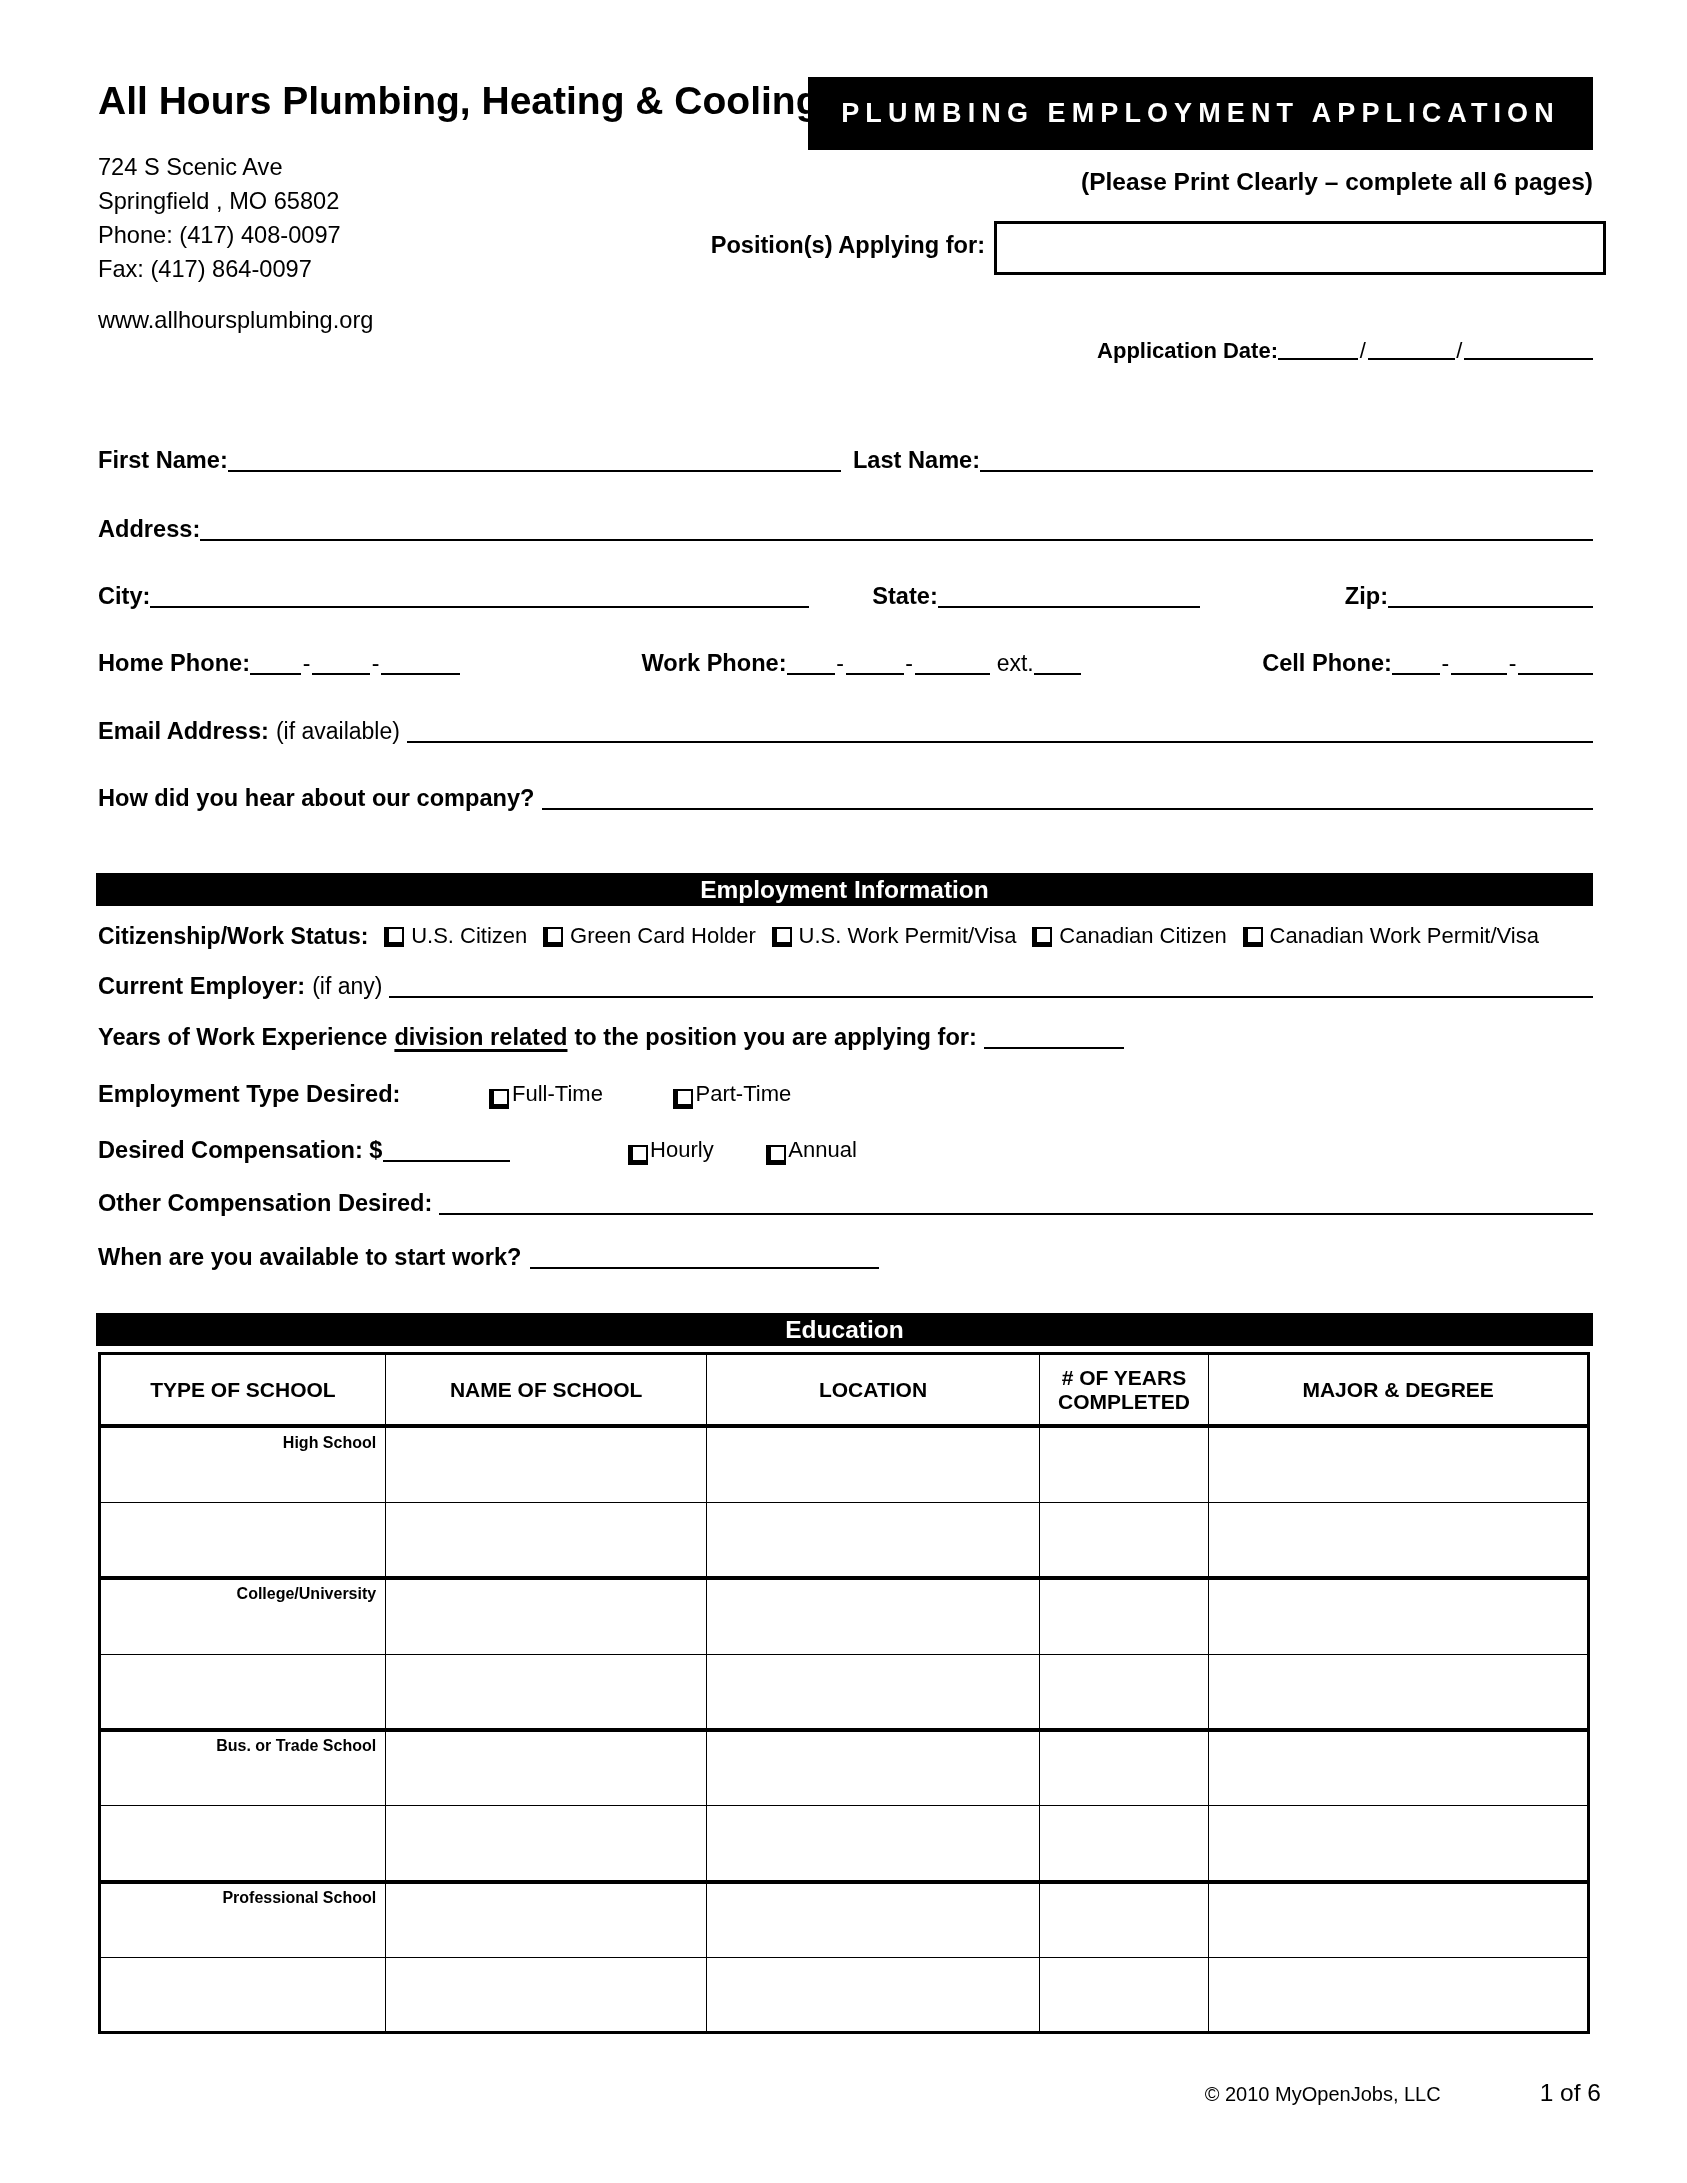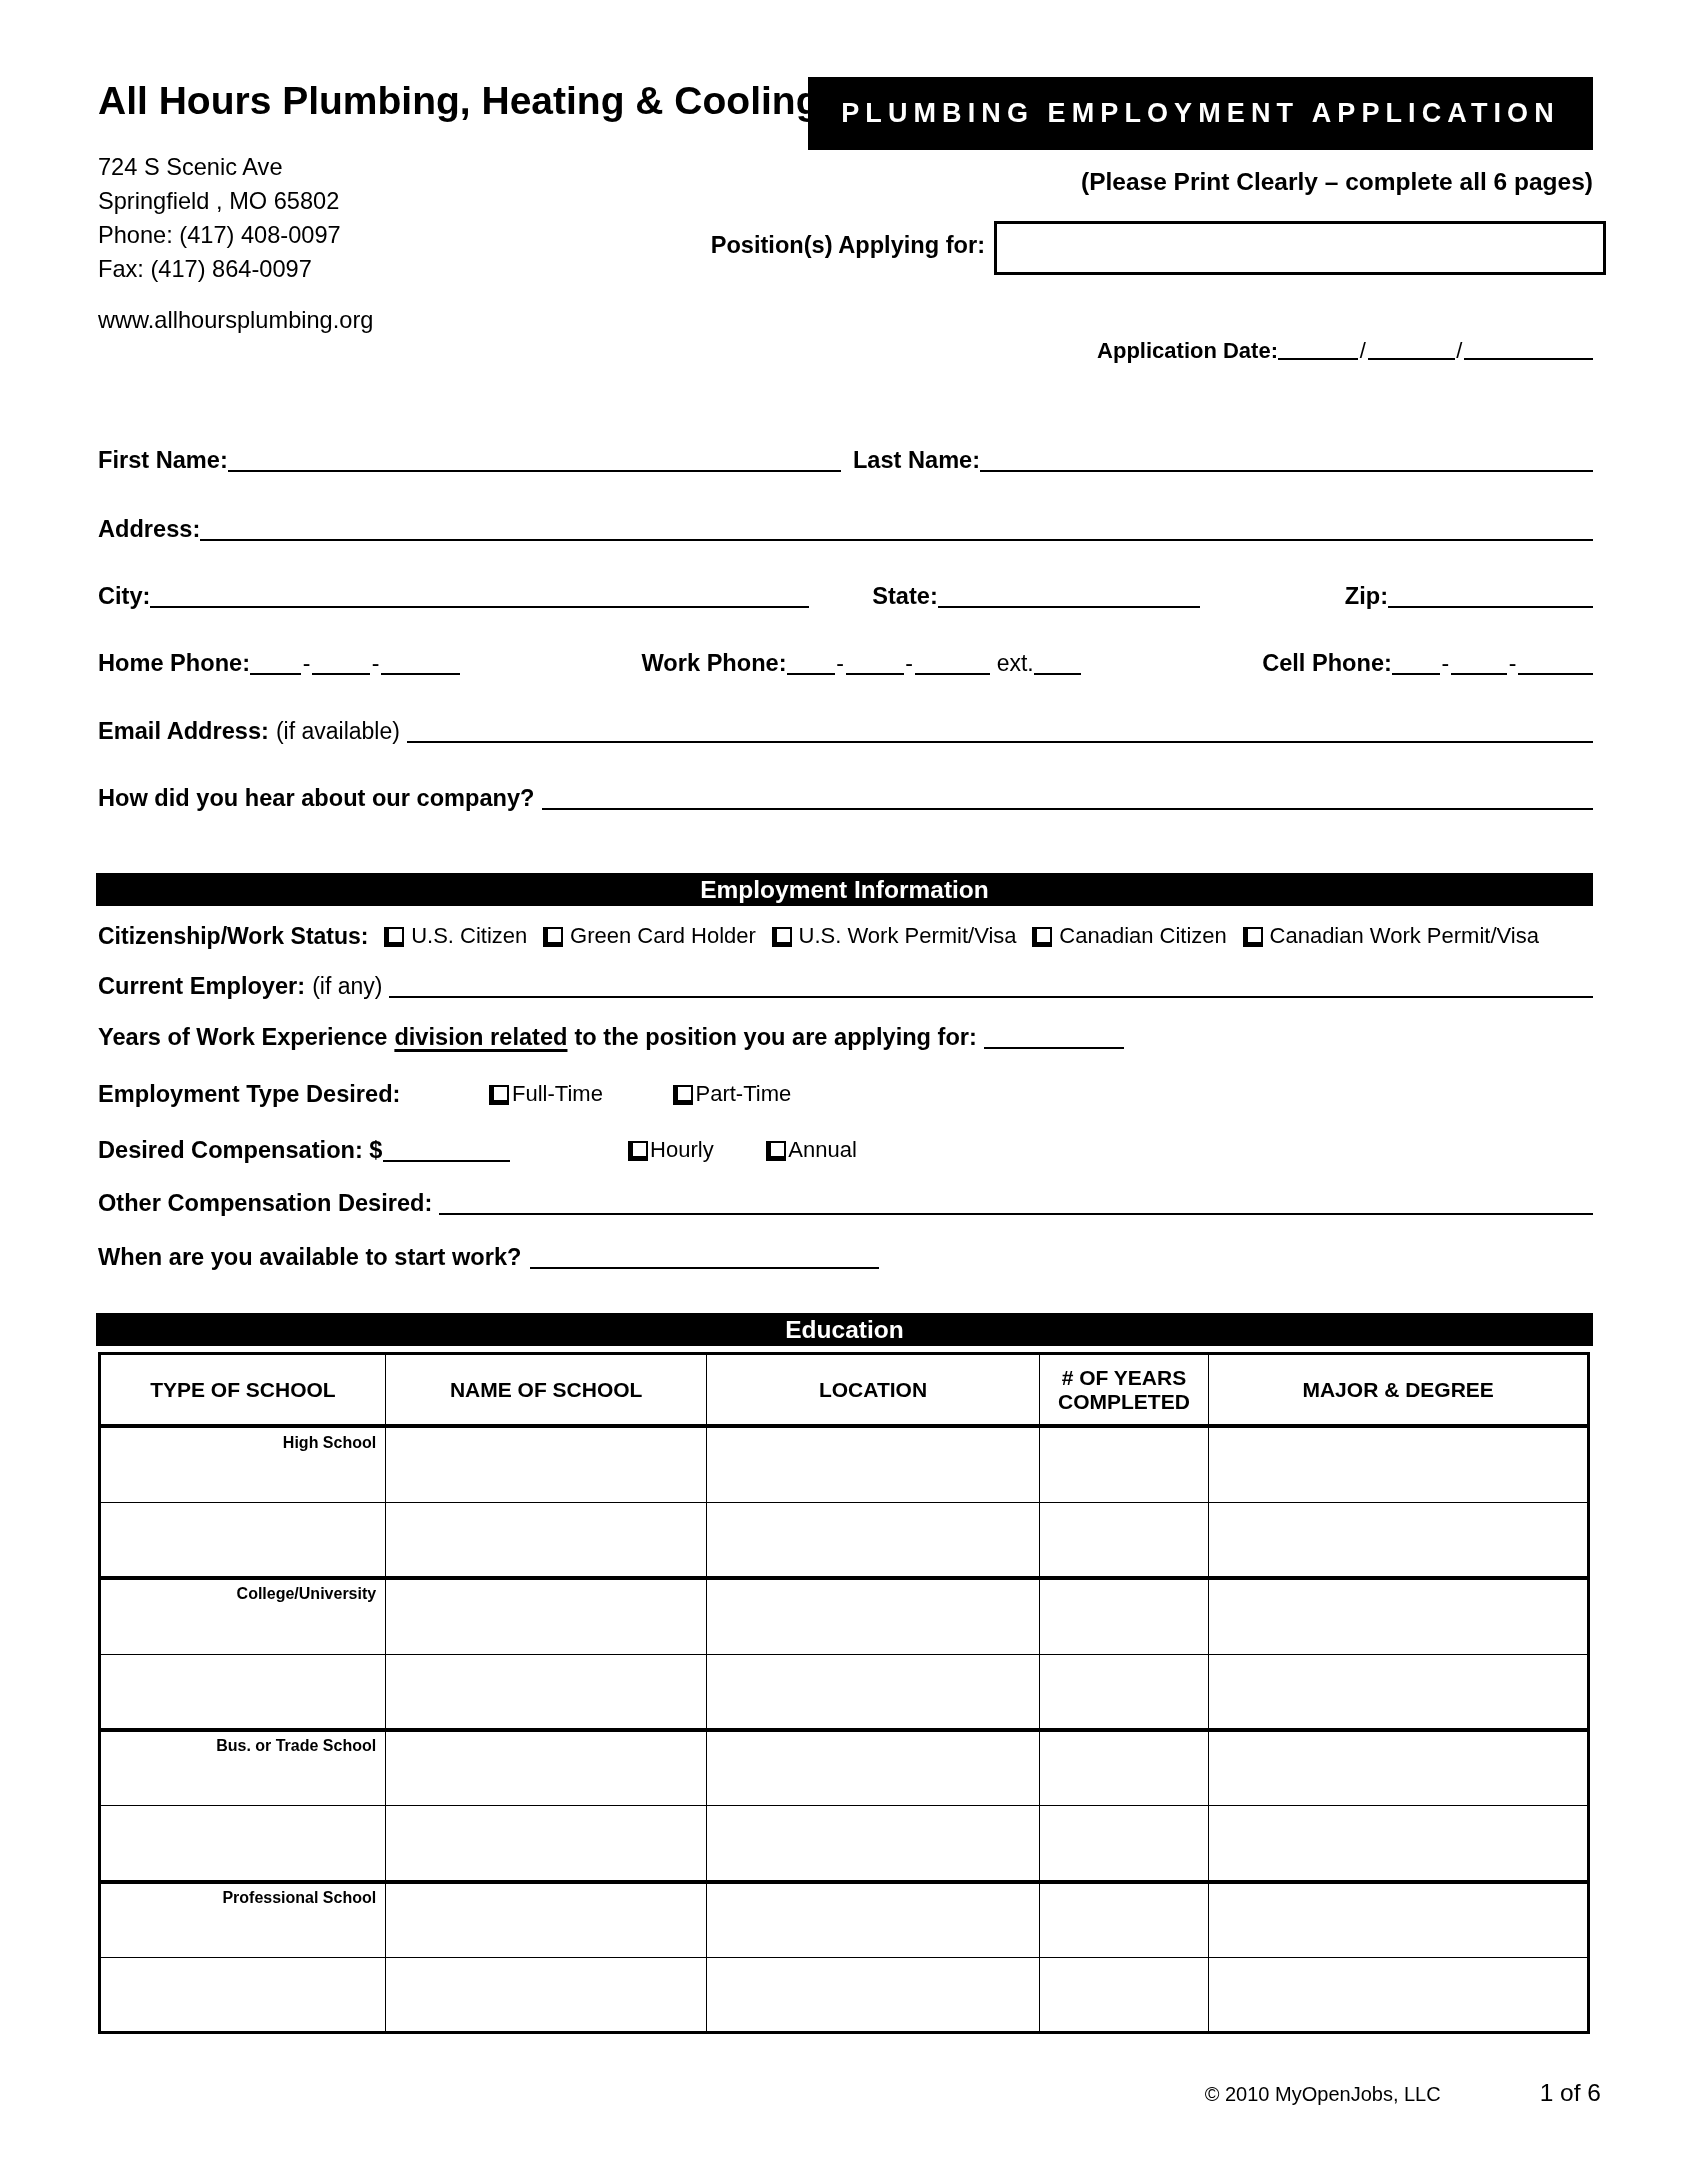--- a/index.html
+++ b/index.html
@@ -35,21 +35,21 @@
   .row { position:absolute; left:98px; right:94px; display:flex; align-items:flex-end; font-size:23px; line-height:30px; }
   .lbl { font-weight:bold; font-size:23.6px; white-space:nowrap; }
   .note { font-size:23px; white-space:nowrap; margin-left:7px; }
   .fill { flex:1 1 auto; border-bottom:2.6px solid #000; margin-bottom:3.5px; height:21px; }
   .wline { display:inline-block; border-bottom:2.6px solid #000; margin-bottom:3.5px; height:21px; flex:none; }
   .hy { margin:0 1.7px; font-weight:normal; }
   .grp { display:flex; align-items:flex-end; }
 
   
   .opt { display:flex; align-items:center; white-space:nowrap; font-size:22px; margin-left:15.7px; }
-  .opt.tight { margin-left:0; }
+  .opt.tight { margin-left:0;align-items:flex-end; }
   .cb {
     display:inline-block; width:13px; height:13px; background:#fff; flex:none;
     border:2.6px solid #000; border-left-width:5.2px; border-bottom-width:5.2px;
     margin-right:7px; margin-top:1.7px;
   }
   .opt.tight .cb { margin-right:2.6px; }
   u.emph { text-decoration:underline; text-decoration-thickness:2.6px; text-underline-offset:3.5px; margin:0 7px; }
 
   
   table.edu { position:absolute; left:98px; top:1352px; width:1492px; border-collapse:collapse; table-layout:fixed; border:3.5px solid #000; }

